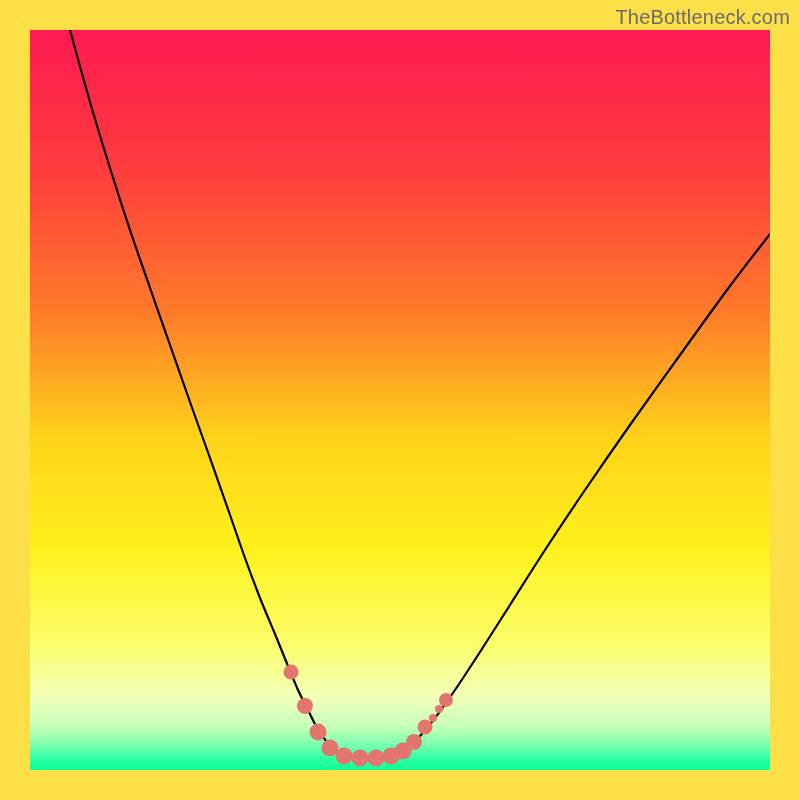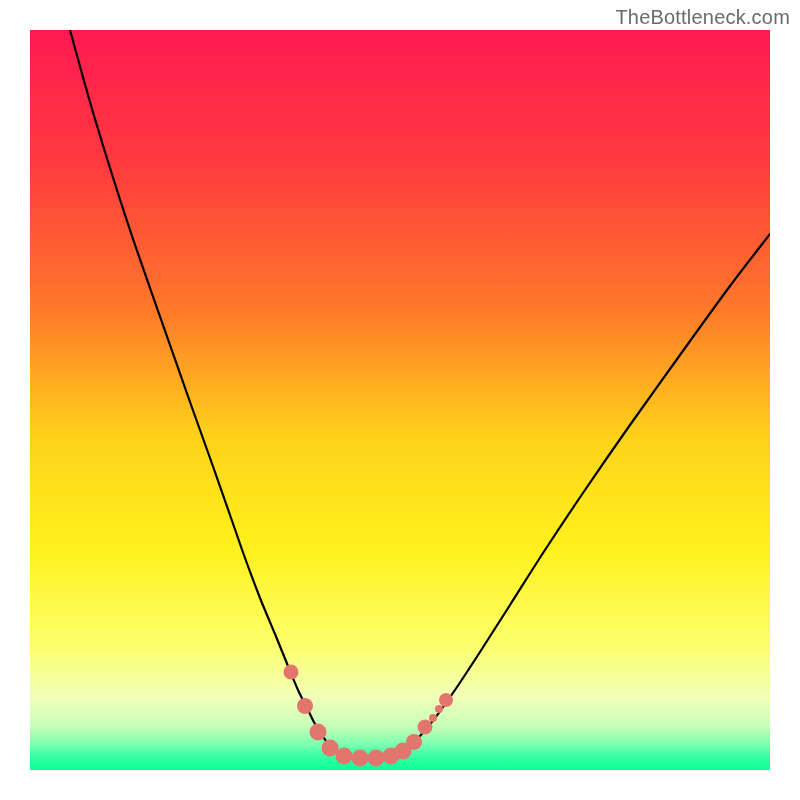--- a/index.html
+++ b/index.html
@@ -8,21 +8,21 @@
     width: 800px;
     height: 800px;
     background: #000;
     overflow: hidden;
     font-family: Arial, Helvetica, sans-serif;
   }
   .stage {
     position: relative;
     width: 800px;
     height: 800px;
-    background: #ffffff;
+    background: #fde047;
   }
   .watermark {
     position: absolute;
     top: 6px;
     right: 10px;
     color: #6a6a6a;
     font-size: 20px;
     font-weight: 500;
     letter-spacing: 0.2px;
     z-index: 10;

